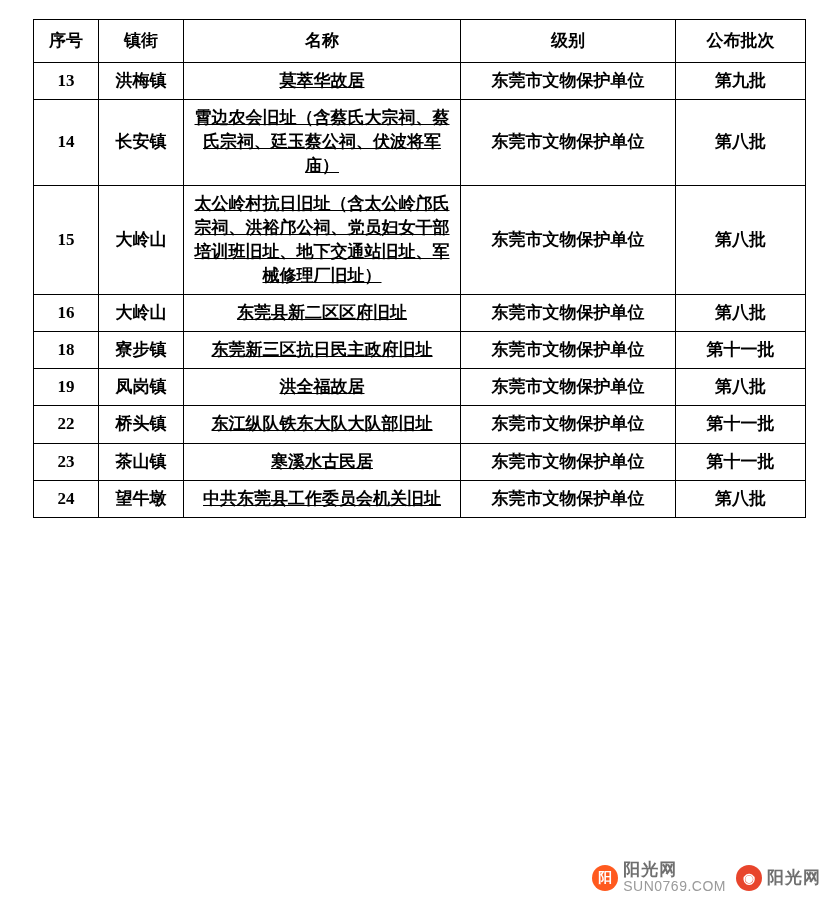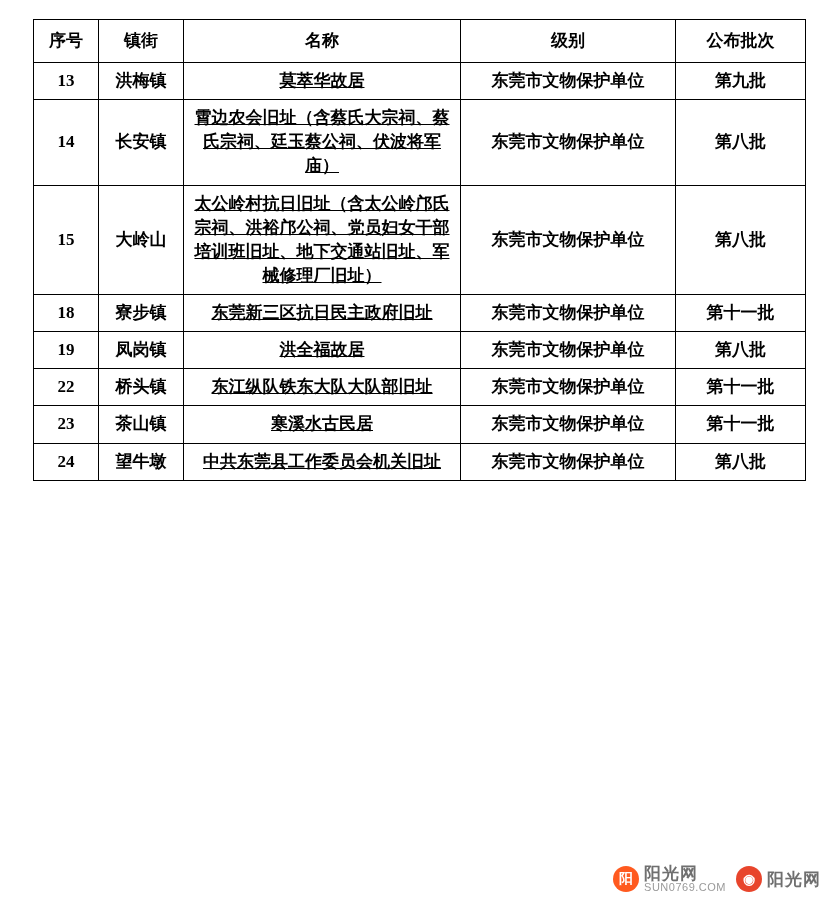--- a/index.html
+++ b/index.html
@@ -97,21 +97,21 @@
     line-height: 1.05;
   }
   .wm-main {
     font-size: 17px;
     font-weight: bold;
     color: #6f6f6f;
     font-family: "Liberation Sans", sans-serif;
     letter-spacing: 1px;
   }
   .wm-sub {
-    font-size: 11px;
+    font-size: 14px;
     color: #9a9a9a;
     font-family: "Liberation Sans", sans-serif;
     letter-spacing: 0.5px;
     text-align: right;
   }
   .wm-single {
     font-size: 17px;
     font-weight: bold;
     color: #6f6f6f;
     font-family: "Liberation Sans", sans-serif;
@@ -152,20 +152,27 @@
         <td class="cell-index">14</td>
         <td class="cell-town">长安镇</td>
         <td class="cell-name">霄边农会旧址（含蔡氏大宗祠、蔡氏宗祠、廷玉蔡公祠、伏波将军庙）</td>
         <td class="cell-level">东莞市文物保护单位</td>
         <td class="cell-batch">第八批</td>
       </tr>
       <tr>
         <td class="cell-index">15</td>
         <td class="cell-town">大岭山</td>
         <td class="cell-name">太公岭村抗日旧址（含太公岭邝氏宗祠、洪裕邝公祠、党员妇女干部培训班旧址、地下交通站旧址、军械修理厂旧址）</td>
+        <td class="cell-level">东莞市文物保护单位</td>
+        <td class="cell-batch">第八批</td>
+      </tr>
+      <tr>
+        <td class="cell-index">16</td>
+        <td class="cell-town">大岭山</td>
+        <td class="cell-name">东莞县新二区区府旧址</td>
         <td class="cell-level">东莞市文物保护单位</td>
         <td class="cell-batch">第八批</td>
       </tr>
       <tr>
         <td class="cell-index">18</td>
         <td class="cell-town">寮步镇</td>
         <td class="cell-name">东莞新三区抗日民主政府旧址</td>
         <td class="cell-level">东莞市文物保护单位</td>
         <td class="cell-batch">第十一批</td>
       </tr>

